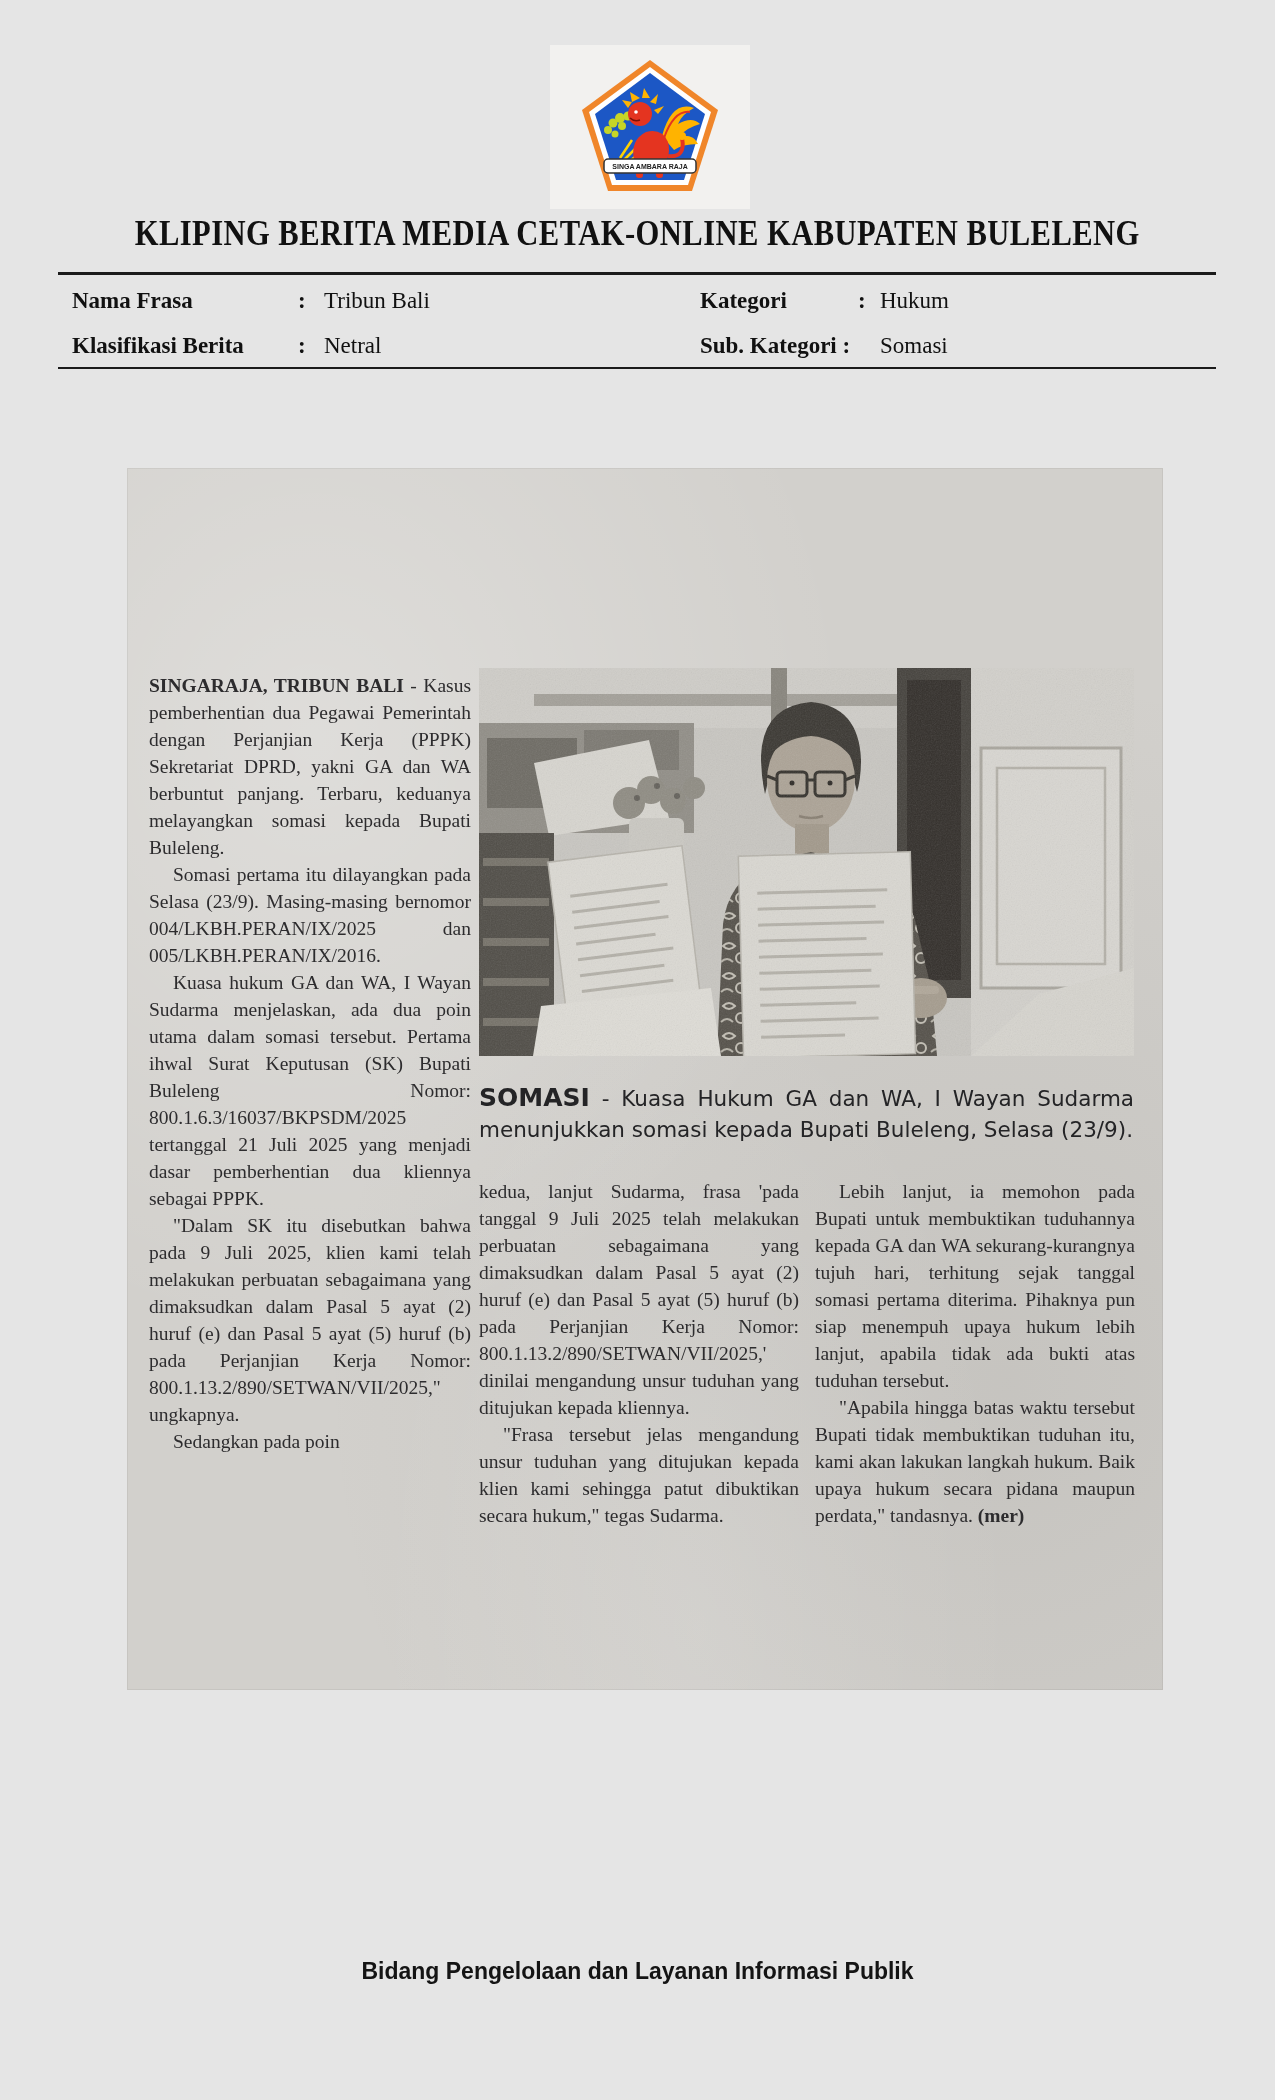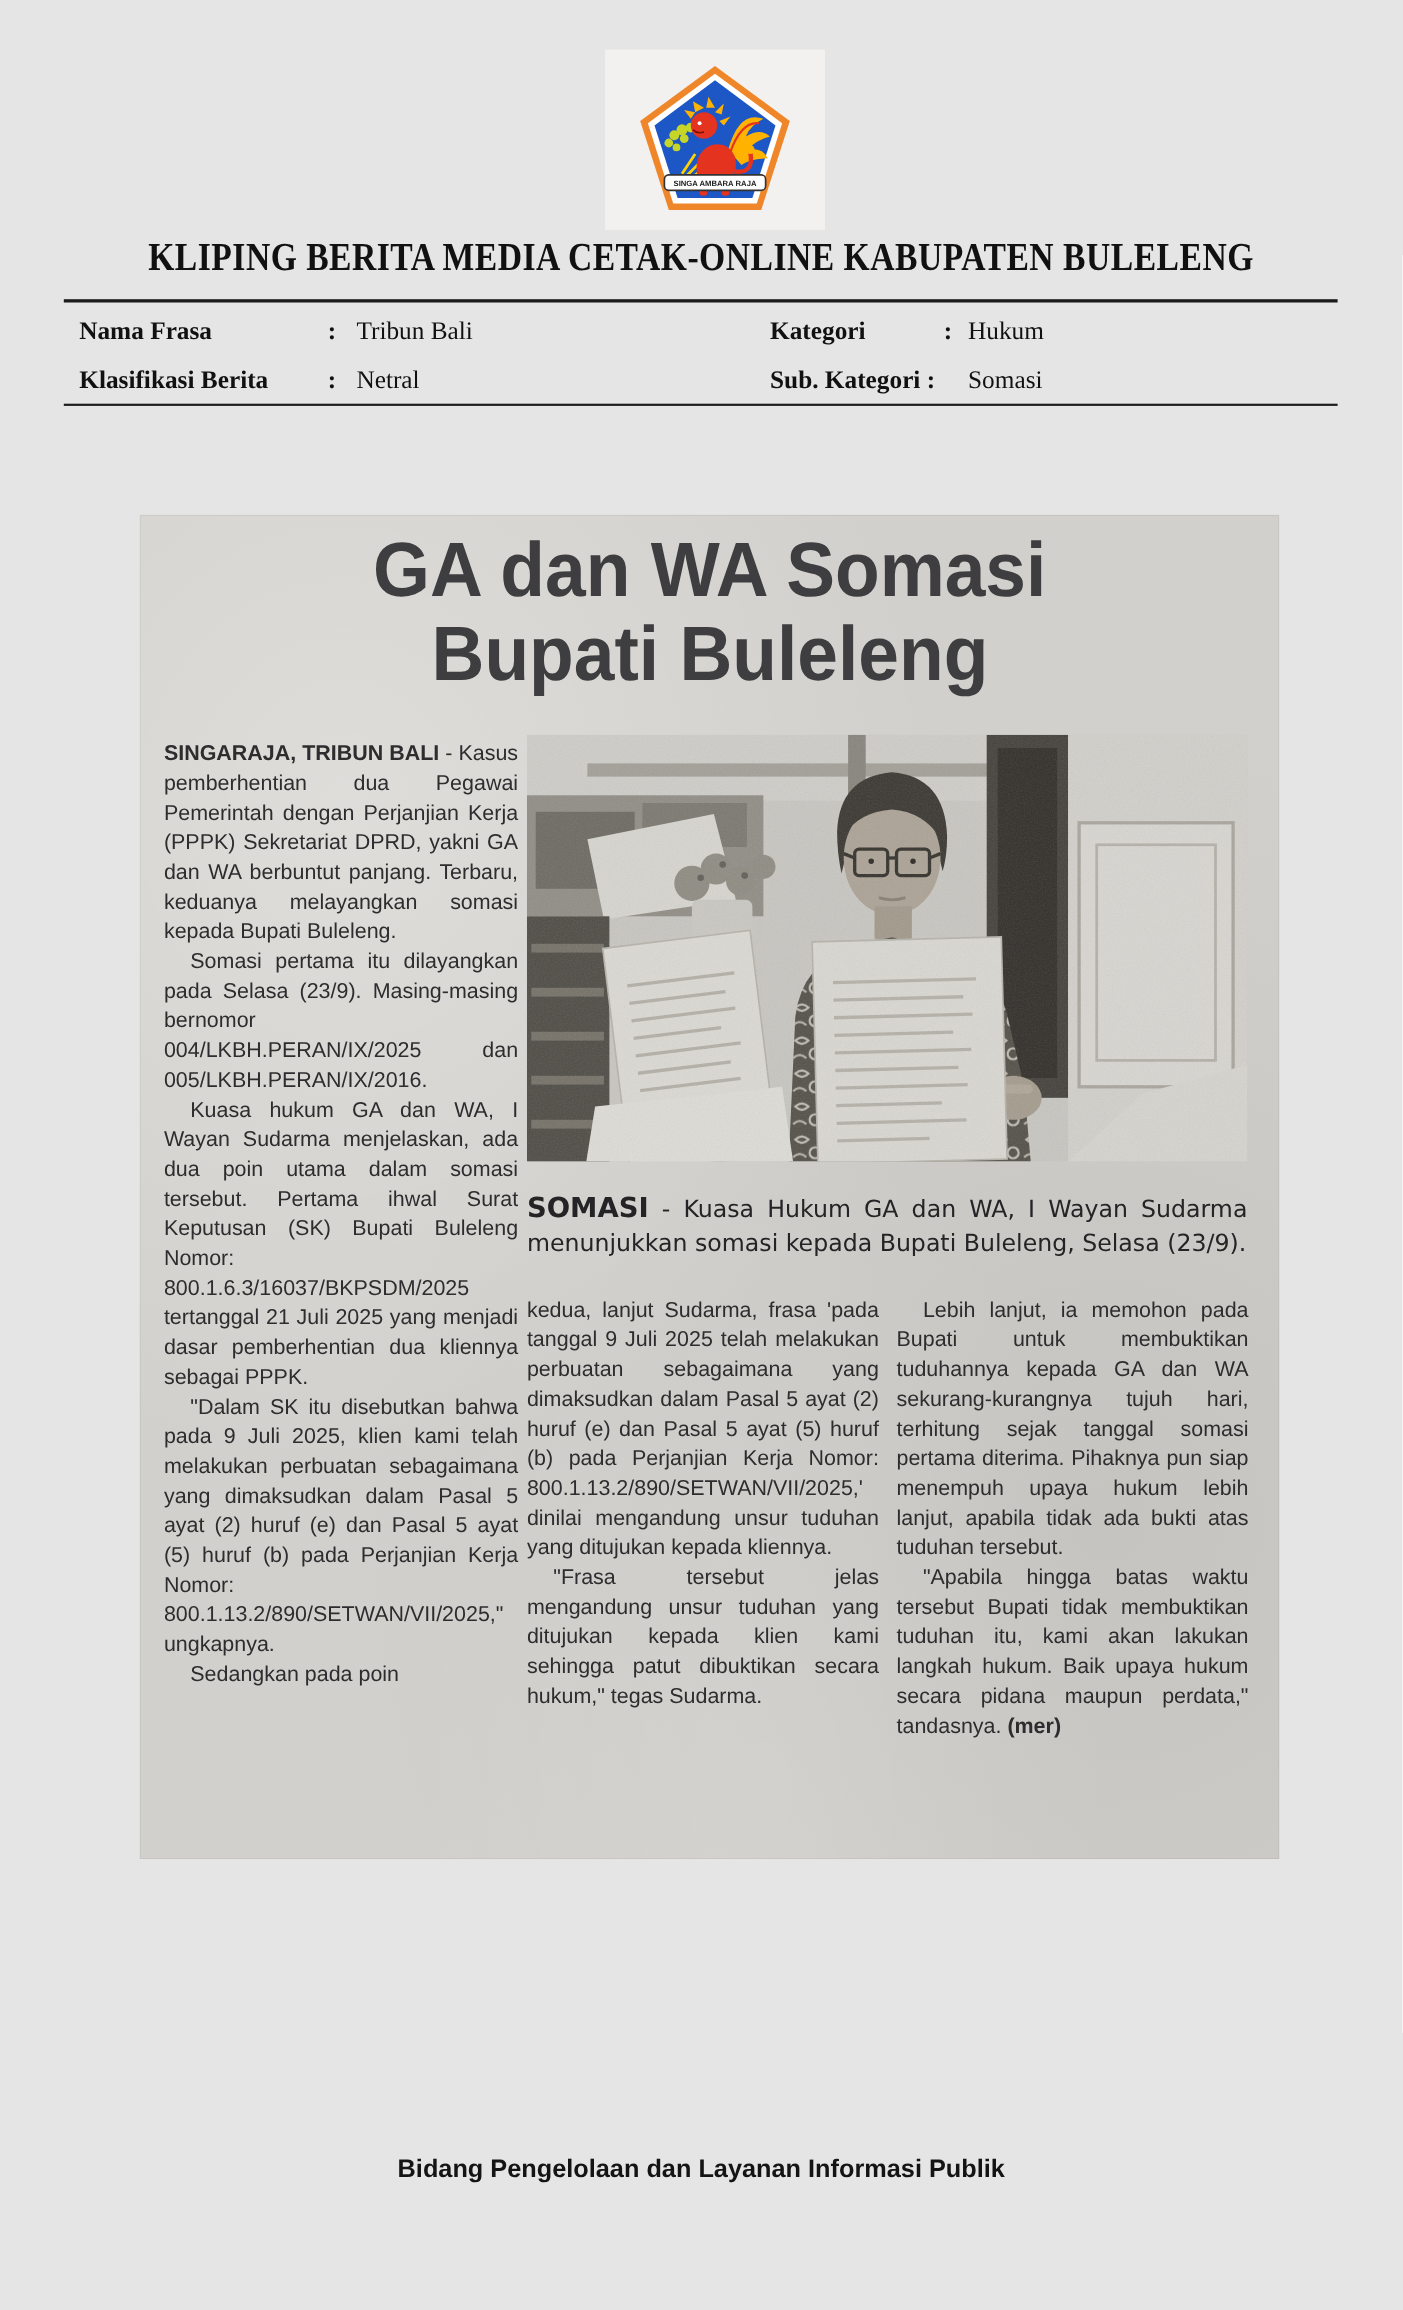--- a/index.html
+++ b/index.html
@@ -27,21 +27,21 @@
   
   .clipping{left:127px;top:468px;width:1036px;height:1222px;background:#d2d0cc;overflow:hidden;
             background-image:radial-gradient(ellipse at 18% 22%,rgba(255,255,255,.28),transparent 45%),
                              radial-gradient(ellipse at 85% 75%,rgba(110,108,102,.12),transparent 55%),
                              radial-gradient(ellipse at 55% 95%,rgba(255,255,255,.15),transparent 40%);
             box-shadow:inset 0 0 0 1px rgba(0,0,0,.05);}
   .headline{position:absolute;left:0;top:12px;width:1036px;text-align:center;color:#3e3e40;
             font-family:"Liberation Sans",sans-serif;font-weight:bold;font-size:70px;line-height:76px;}
   .condense-h{display:inline-block;transform:scaleX(.95);transform-origin:center;white-space:nowrap;}
 
-  .col{position:absolute;font-family:Liberation Sans, sans-serif;font-size:19.5px;line-height:27px;
+  .col{position:absolute;font-family:Liberation Serif, serif;font-size:19.5px;line-height:27px;
        text-align:justify;color:#2d2c2e;}
   .col1{left:22px;top:204px;width:322px;}
   .col2{left:352px;top:710px;width:320px;}
   .col3{left:688px;top:710px;width:320px;}
   .col p{margin:0;}
   .indent{text-indent:24px;}
   .lead{font-weight:bold;}
   .byline{font-weight:bold;white-space:pre;}
 
   .photo{left:352px;top:200px;width:655px;height:388px;}
@@ -124,24 +124,20 @@
     <span class="cell lbl r2 c-lbl1">Klasifikasi Berita</span>
     <span class="cell lbl r2 c-col1">:</span>
     <span class="cell r2 c-val1">Netral</span>
     <span class="cell lbl r2 c-lbl2">Sub. Kategori :</span>
     <span class="cell r2 c-val2">Somasi</span>
   </div>
   <div class="abs rule rule-thin"></div>
 
   <div class="abs clipping">
 
-    <div class="headline">
-      <div><span class="condense-h">GA dan WA Somasi</span></div>
-      <div><span class="condense-h">Bupati Buleleng</span></div>
-    </div>
 
     <div class="col col1">
       <p><span class="lead">SINGARAJA, TRIBUN BALI</span><span> - Kasus pemberhentian dua Pegawai Pemerintah dengan Perjanjian Kerja (PPPK) Sekretariat DPRD, yakni GA dan WA berbuntut panjang. Terbaru, keduanya melayangkan somasi kepada Bupati Buleleng.</span></p>
       <p class="indent">Somasi pertama itu dilayangkan pada Selasa (23/9). Masing-masing bernomor 004/LKBH.PERAN/IX/2025 dan 005/LKBH.PERAN/IX/2016.</p>
       <p class="indent">Kuasa hukum GA dan WA, I Wayan Sudarma menjelaskan, ada dua poin utama dalam somasi tersebut. Pertama ihwal Surat Keputusan (SK) Bupati Buleleng Nomor: 800.1.6.3/16037/BKPSDM/2025 tertanggal 21 Juli 2025 yang menjadi dasar pemberhentian dua kliennya sebagai PPPK.</p>
       <p class="indent">"Dalam SK itu disebutkan bahwa pada 9 Juli 2025, klien kami telah melakukan perbuatan sebagaimana yang dimaksudkan dalam Pasal 5 ayat (2) huruf (e) dan Pasal 5 ayat (5) huruf (b) pada Perjanjian Kerja Nomor: 800.1.13.2/890/SETWAN/VII/2025," ungkapnya.</p>
       <p class="indent">Sedangkan pada poin</p>
     </div>
 
     <div class="abs photo">

